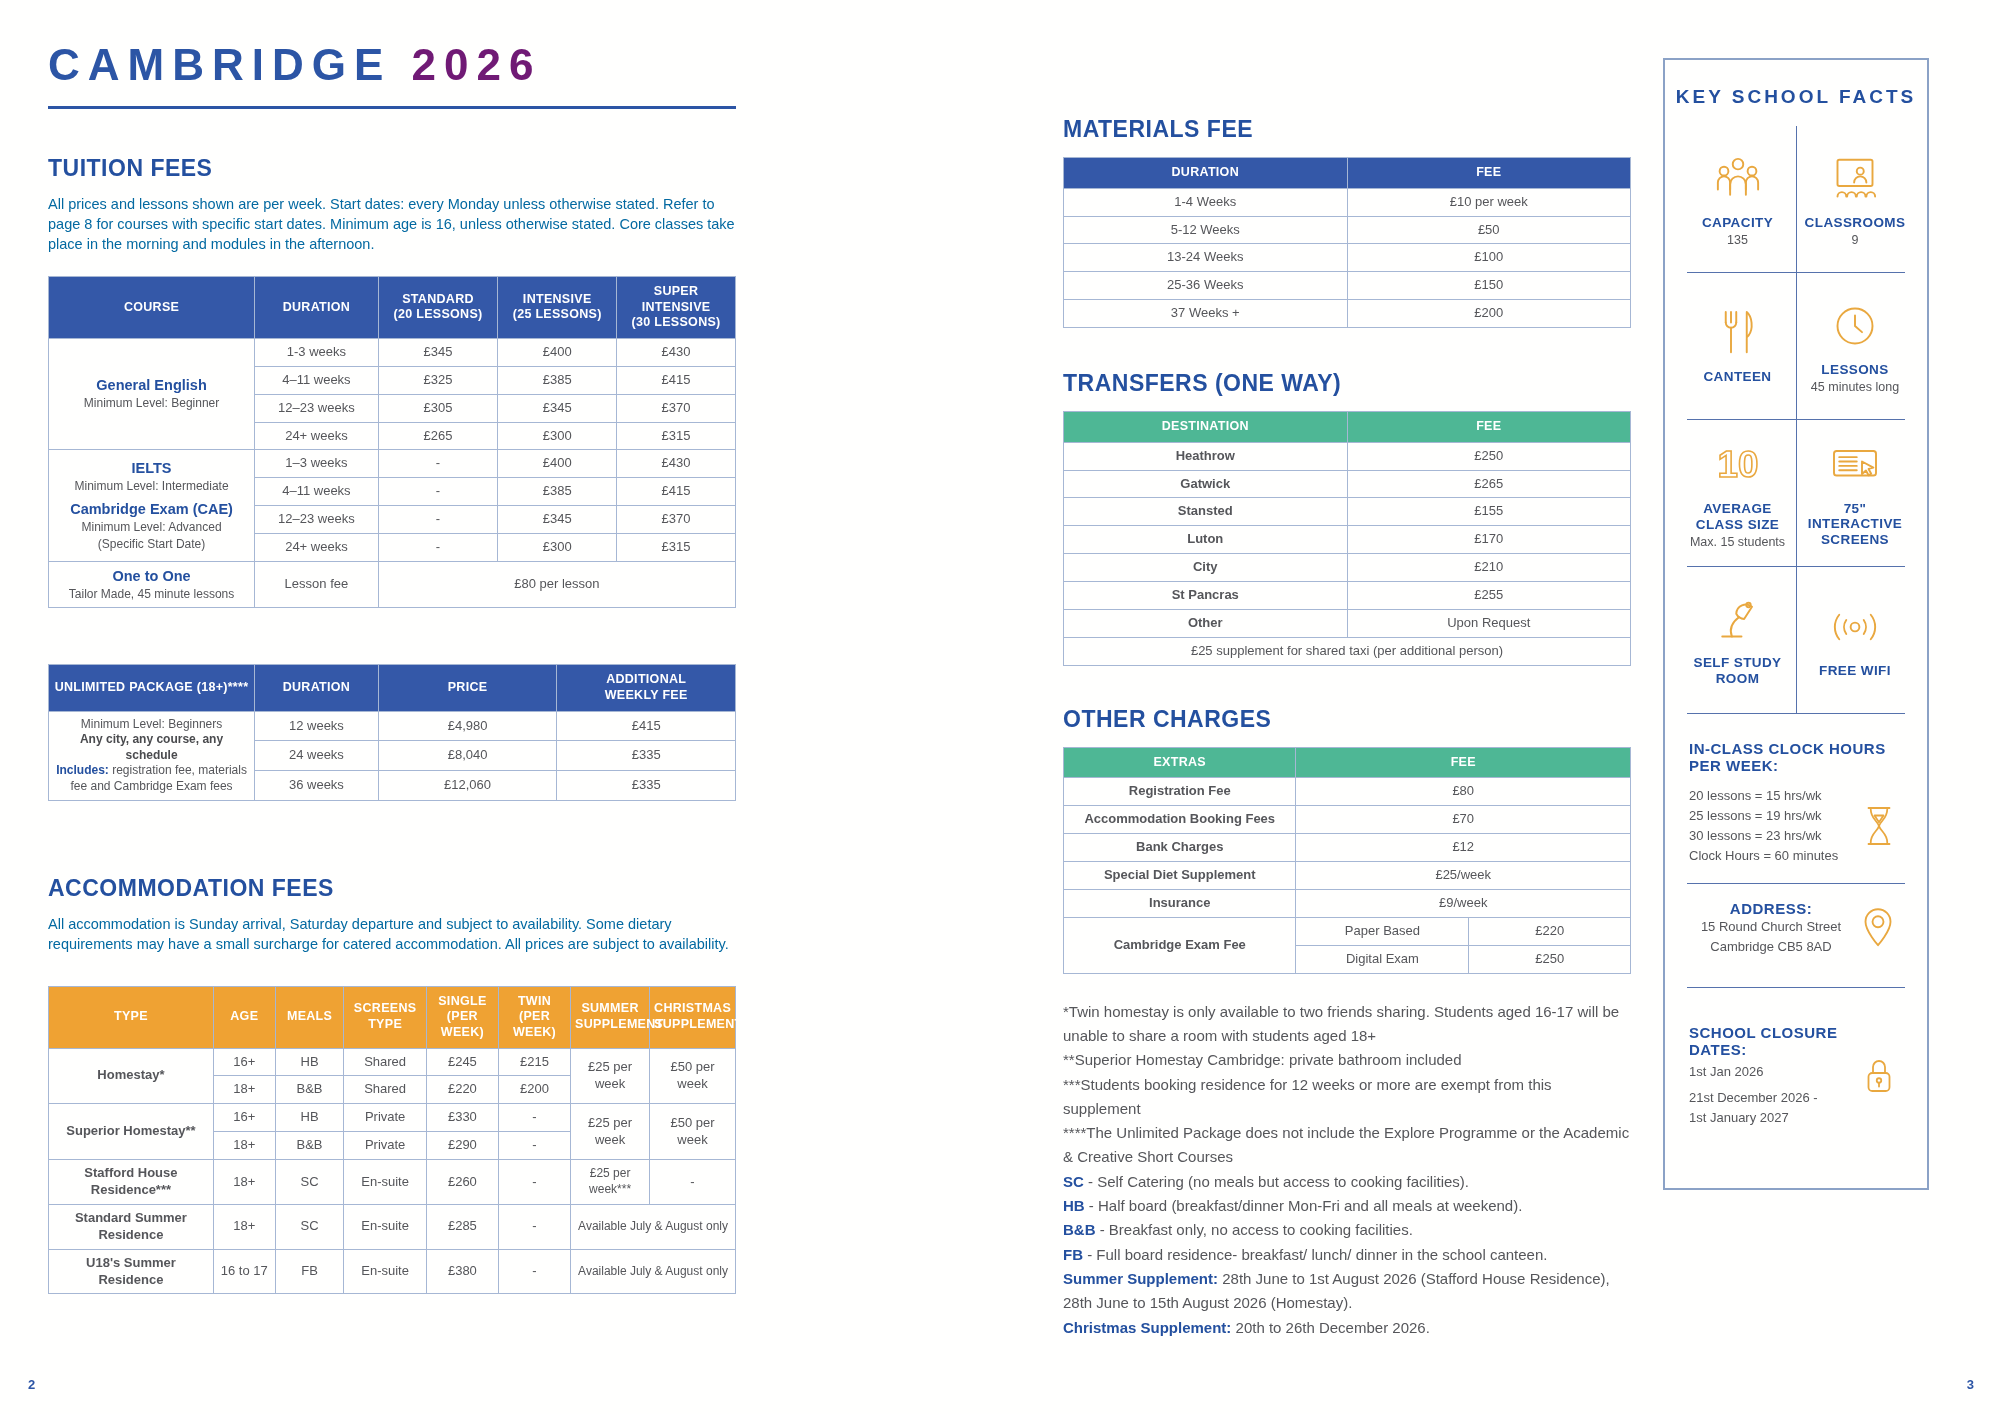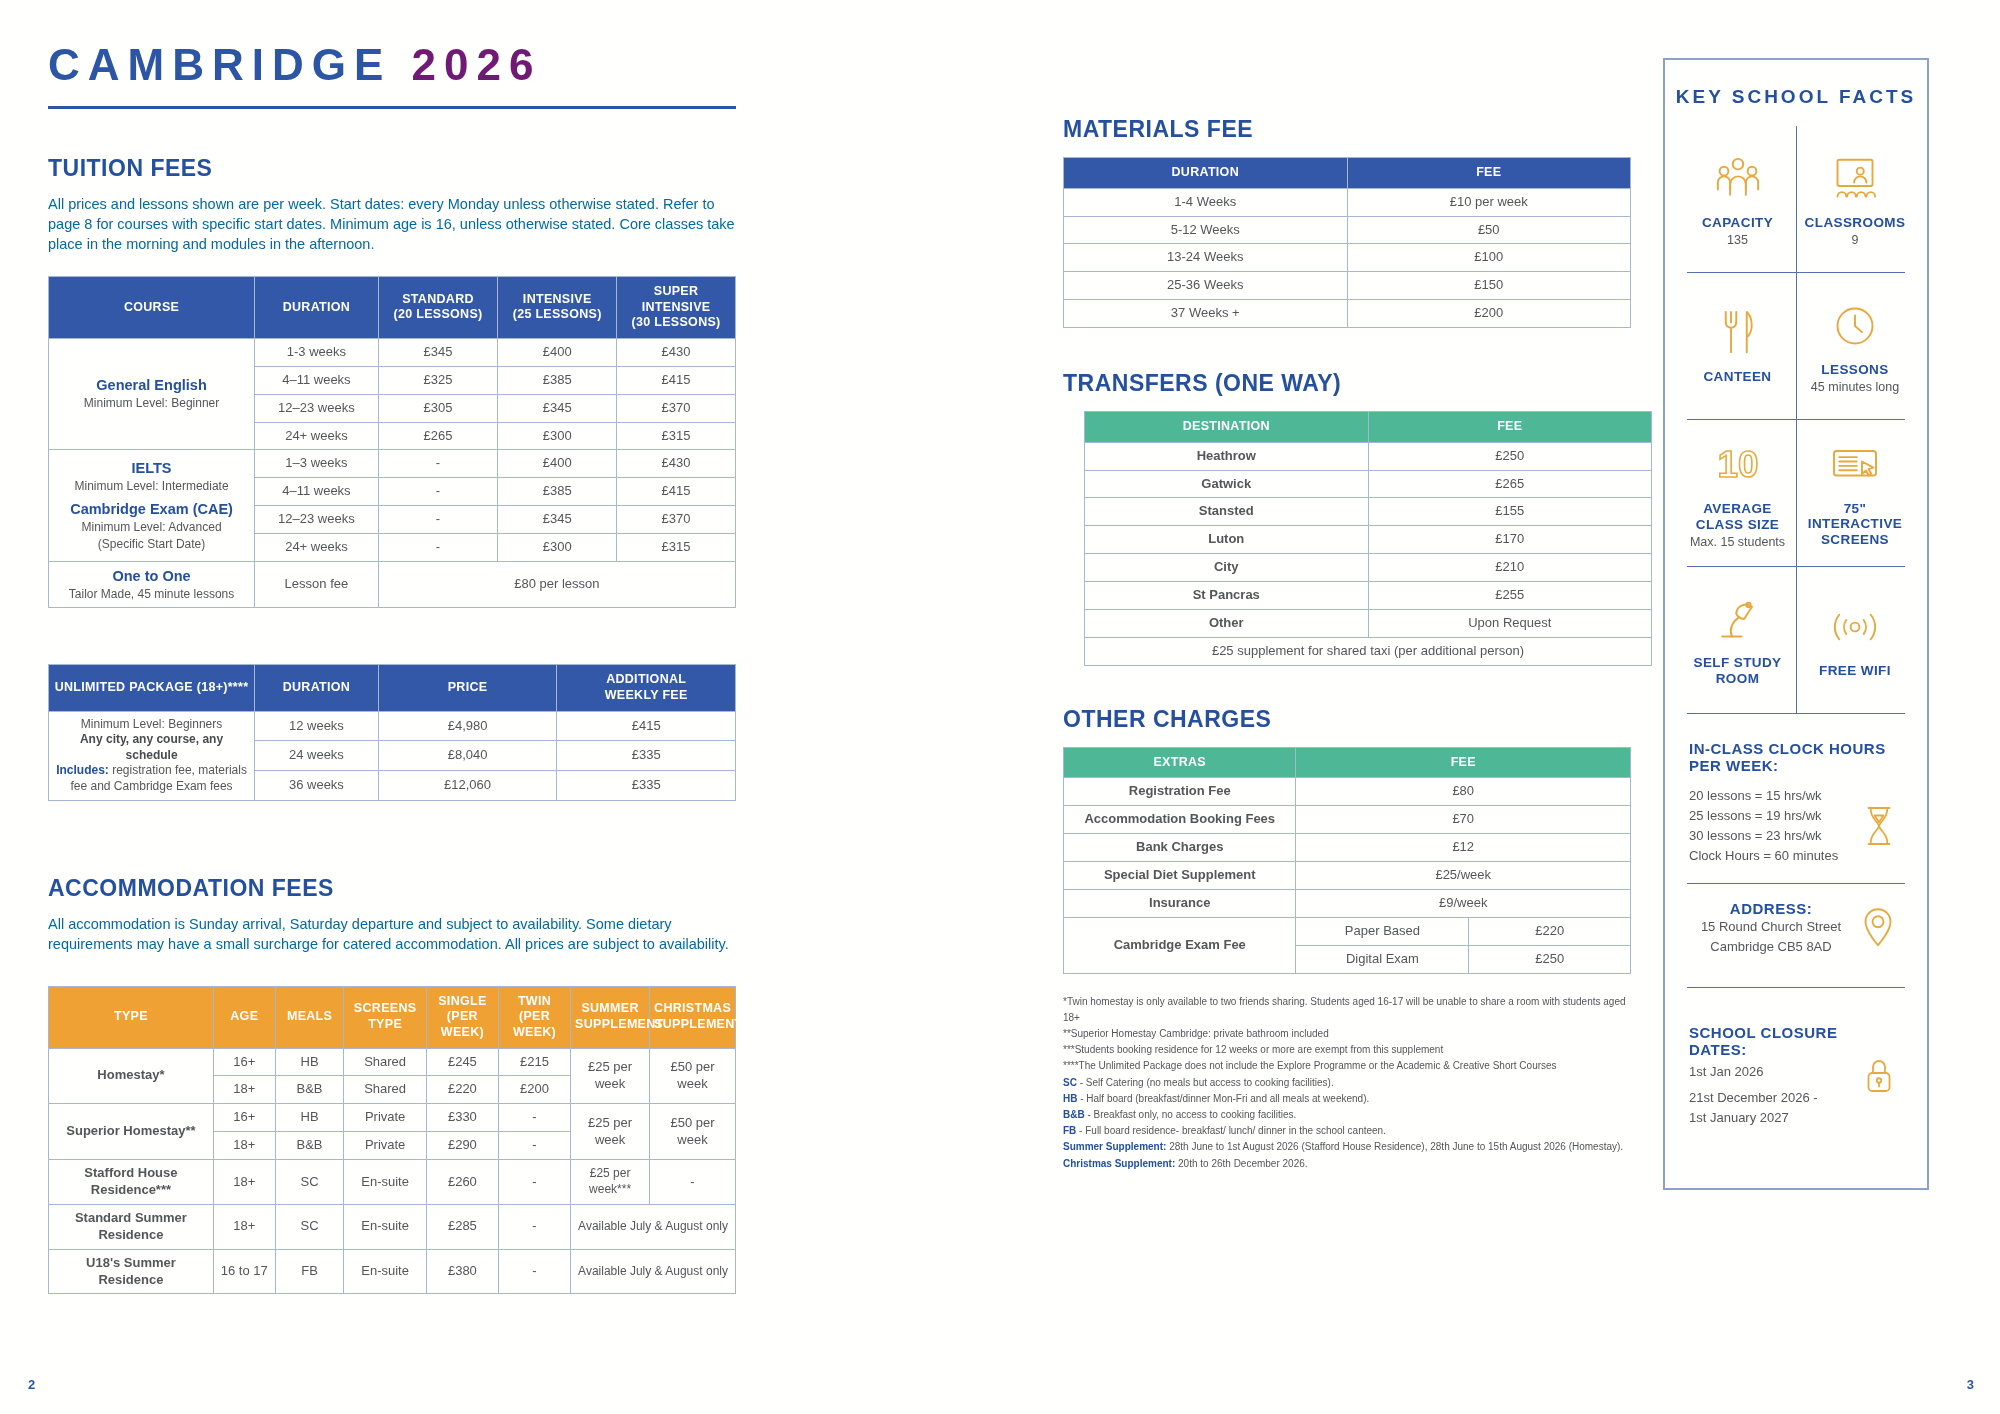--- a/index.html
+++ b/index.html
@@ -30,21 +30,21 @@
   .hdr-blue   th { background:#3458a8; }
   .hdr-orange th { background:#efa233; }
   .hdr-green  th { background:#4eb795; }
   .pre { white-space:pre-line; }
   .name-blue { color:#24509f; font-weight:bold; }
   .course-title { color:#24509f; font-weight:bold; font-size:14.5px; }
   .course-sub   { color:#55565a; font-size:12px; margin-top:1px; }
   .desc-bold { font-weight:bold; color:#4a4b4e; }
   .lead-blue { color:#24509f; font-weight:bold; }
   
-  .footnotes { margin-top:20px; font-size:10px; line-height:1.62; color:#55565a; }
+  .footnotes { margin-top:26px; font-size:15px; line-height:1.62; color:#55565a; }
   .fn-lead { color:#24509f; font-weight:bold; }
   
   .facts-title { text-align:center; margin-top:26px; font-size:19px; font-weight:bold;
                  letter-spacing:3px; color:#24509f; font-stretch:condensed; }
   .facts-grid { display:grid; grid-template-columns:1fr 1fr; margin:18px 14px 0 14px; }
   .fcell { min-height:146px; display:flex; flex-direction:column; align-items:center;
            justify-content:center; text-align:center; padding:4px 6px; box-sizing:border-box; }
   .fcell.bl { border-left:1px solid #5672ac; }
   .frow-div { grid-column:1 / span 2; height:1px; background:#5672ac; margin:0 8px; }
   .flabel { margin-top:8px; font-size:13.5px; font-weight:bold; letter-spacing:0.4px;
@@ -337,21 +337,21 @@
           <td>£150</td>
         </tr>
       <tr>
           <td>37 Weeks +</td>
           <td>£200</td>
         </tr>
     </tbody>
   </table>
 
   <div class="sec-h" style="margin-top:42px;">TRANSFERS (ONE WAY)</div>
-  <table class="tbl" style="margin-top:14px;margin-left:21px;">
+  <table class="tbl" style="margin-top:14px;">
     <colgroup>
         <col style="width:50%">
         <col style="width:50%">
       </colgroup>
     <thead class="hdr-green">
       <tr>
         <th>DESTINATION</th>
         <th>FEE</th>
       </tr>
     </thead>

